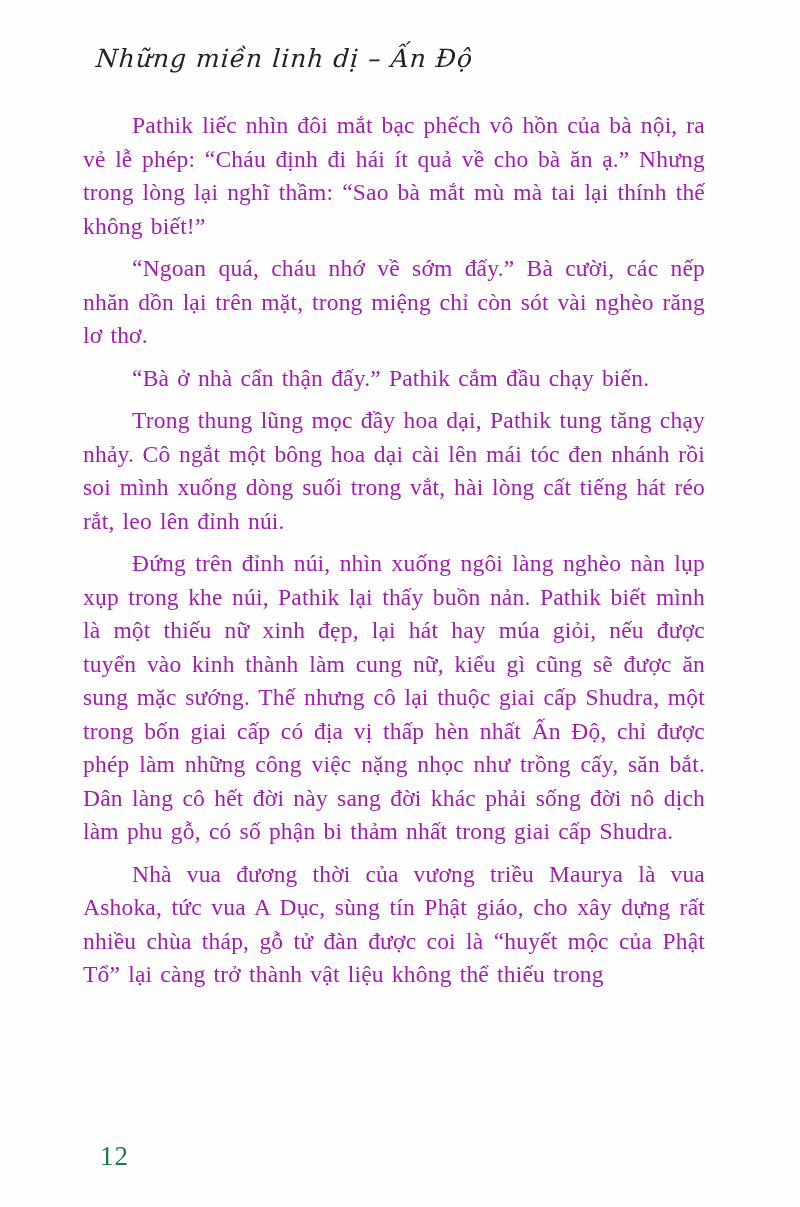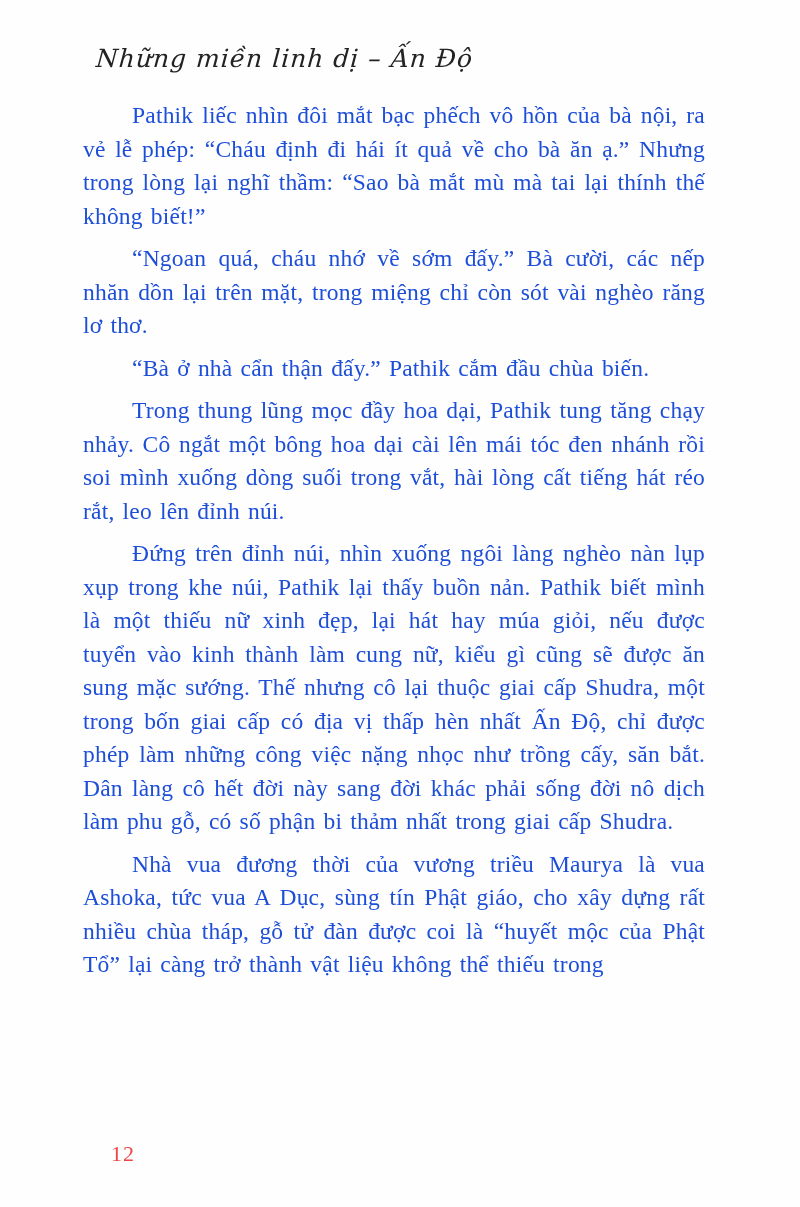--- a/index.html
+++ b/index.html
@@ -25,55 +25,55 @@
     font-style: italic;
     font-size: 25px;
     letter-spacing: 1px;
     color: #232323;
     transform: skewX(-4deg);
     white-space: nowrap;
   }
   .body-text {
     position: absolute;
     left: 83px;
-    top: 99px;
+    top: 109px;
     width: 622px;
     font-size: 23.5px;
     line-height: 33.5px;
     text-align: justify;
     word-spacing: 2px;
     letter-spacing: 0.2px;
-    color: #1d4ed8;
+    color: #a21caf;
   }
   .body-text p {
     margin: 0 0 9px 0;
     text-indent: 49px;
   }
   .page-number {
     position: absolute;
-    left: 111px;
+    left: 100px;
     top: 1141px;
-    font-size: 22px;
+    font-size: 27px;
     letter-spacing: 1px;
-    color: #ef4444;
+    color: #15803d;
   }
 </style>
 </head>
 <body>
 
 <div class="page">
 
   <header>
     <div class="running-title">Những miền linh dị – Ấn Độ</div>
   </header>
 
   <main class="body-text">
     <p>Pathik liếc nhìn đôi mắt bạc phếch vô hồn của bà nội, ra vẻ lễ phép: “Cháu định đi hái ít quả về cho bà ăn ạ.” Nhưng trong lòng lại nghĩ thầm: “Sao bà mắt mù mà tai lại thính thế không biết!”</p>
     <p>“Ngoan quá, cháu nhớ về sớm đấy.” Bà cười, các nếp nhăn dồn lại trên mặt, trong miệng chỉ còn sót vài nghèo răng lơ thơ.</p>
-    <p>“Bà ở nhà cẩn thận đấy.” Pathik cắm đầu chùa biến.</p>
+    <p>“Bà ở nhà cẩn thận đấy.” Pathik cắm đầu chạy biến.</p>
     <p>Trong thung lũng mọc đầy hoa dại, Pathik tung tăng chạy nhảy. Cô ngắt một bông hoa dại cài lên mái tóc đen nhánh rồi soi mình xuống dòng suối trong vắt, hài lòng cất tiếng hát réo rắt, leo lên đỉnh núi.</p>
     <p>Đứng trên đỉnh núi, nhìn xuống ngôi làng nghèo nàn lụp xụp trong khe núi, Pathik lại thấy buồn nản. Pathik biết mình là một thiếu nữ xinh đẹp, lại hát hay múa giỏi, nếu được tuyển vào kinh thành làm cung nữ, kiểu gì cũng sẽ được ăn sung mặc sướng. Thế nhưng cô lại thuộc giai cấp Shudra, một trong bốn giai cấp có địa vị thấp hèn nhất Ấn Độ, chỉ được phép làm những công việc nặng nhọc như trồng cấy, săn bắt. Dân làng cô hết đời này sang đời khác phải sống đời nô dịch làm phu gỗ, có số phận bi thảm nhất trong giai cấp Shudra.</p>
     <p>Nhà vua đương thời của vương triều Maurya là vua Ashoka, tức vua A Dục, sùng tín Phật giáo, cho xây dựng rất nhiều chùa tháp, gỗ tử đàn được coi là “huyết mộc của Phật Tổ” lại càng trở thành vật liệu không thể thiếu trong</p>
   </main>
 
   <footer>
     <div class="page-number">12</div>
   </footer>
 
 </div>

